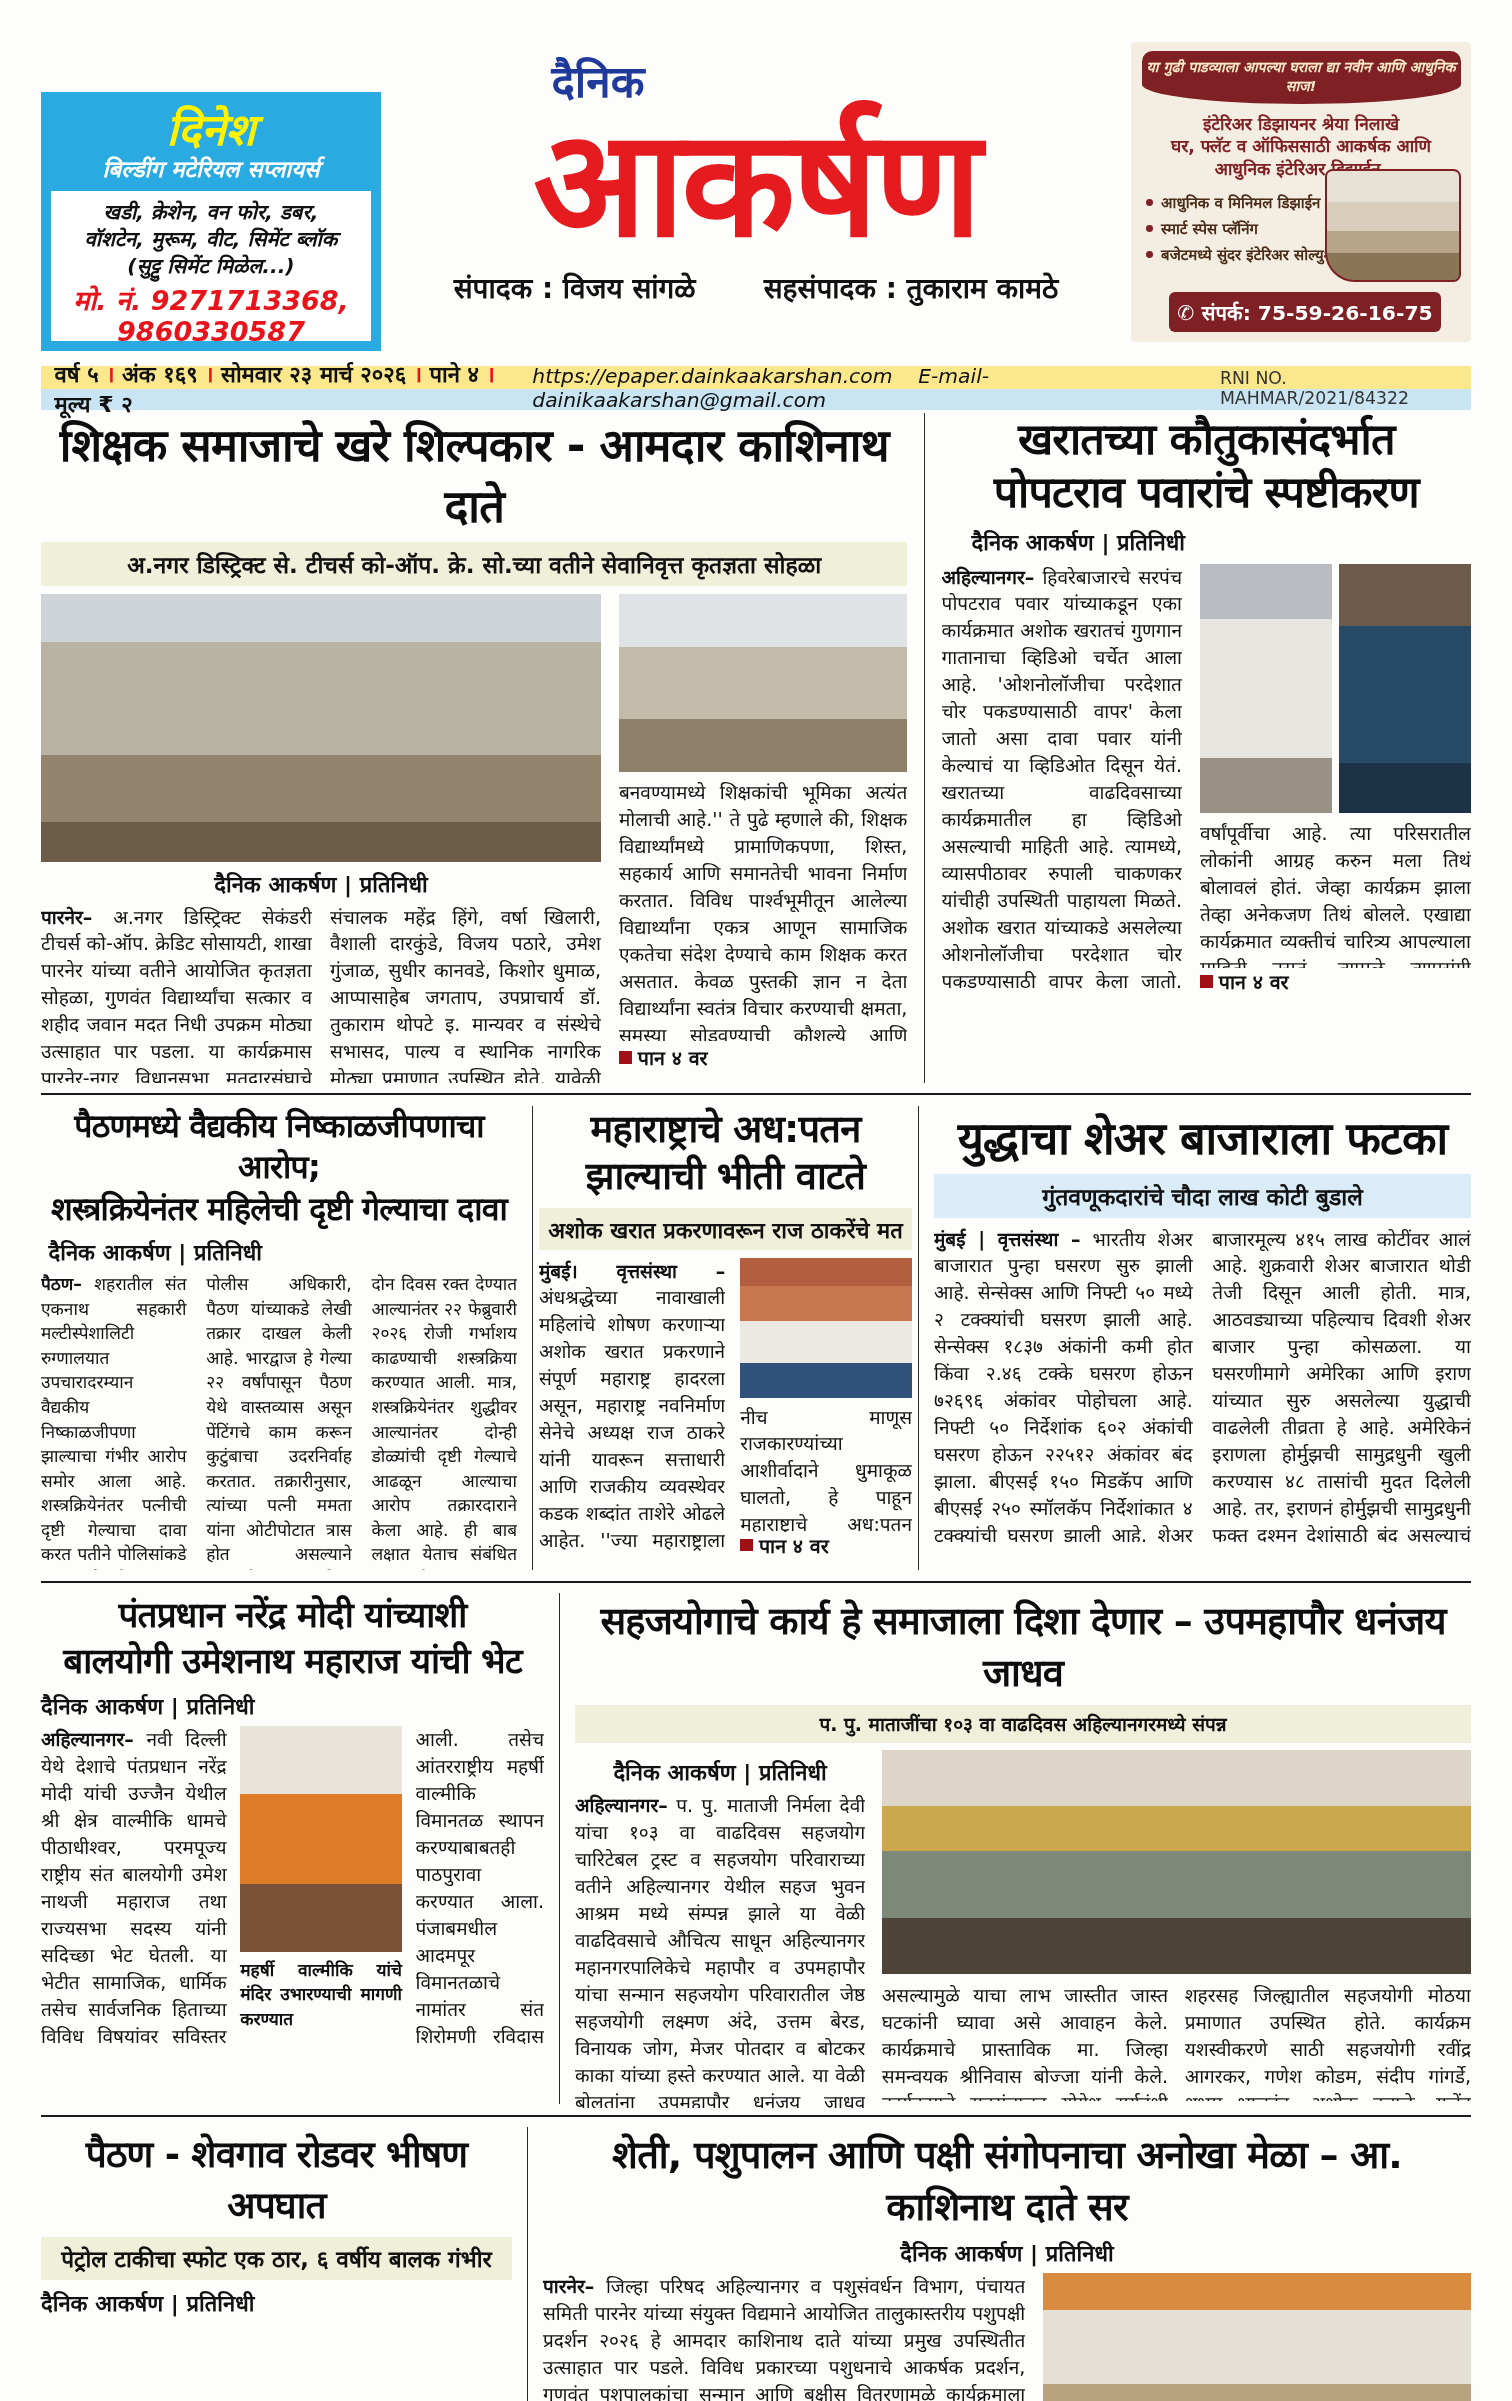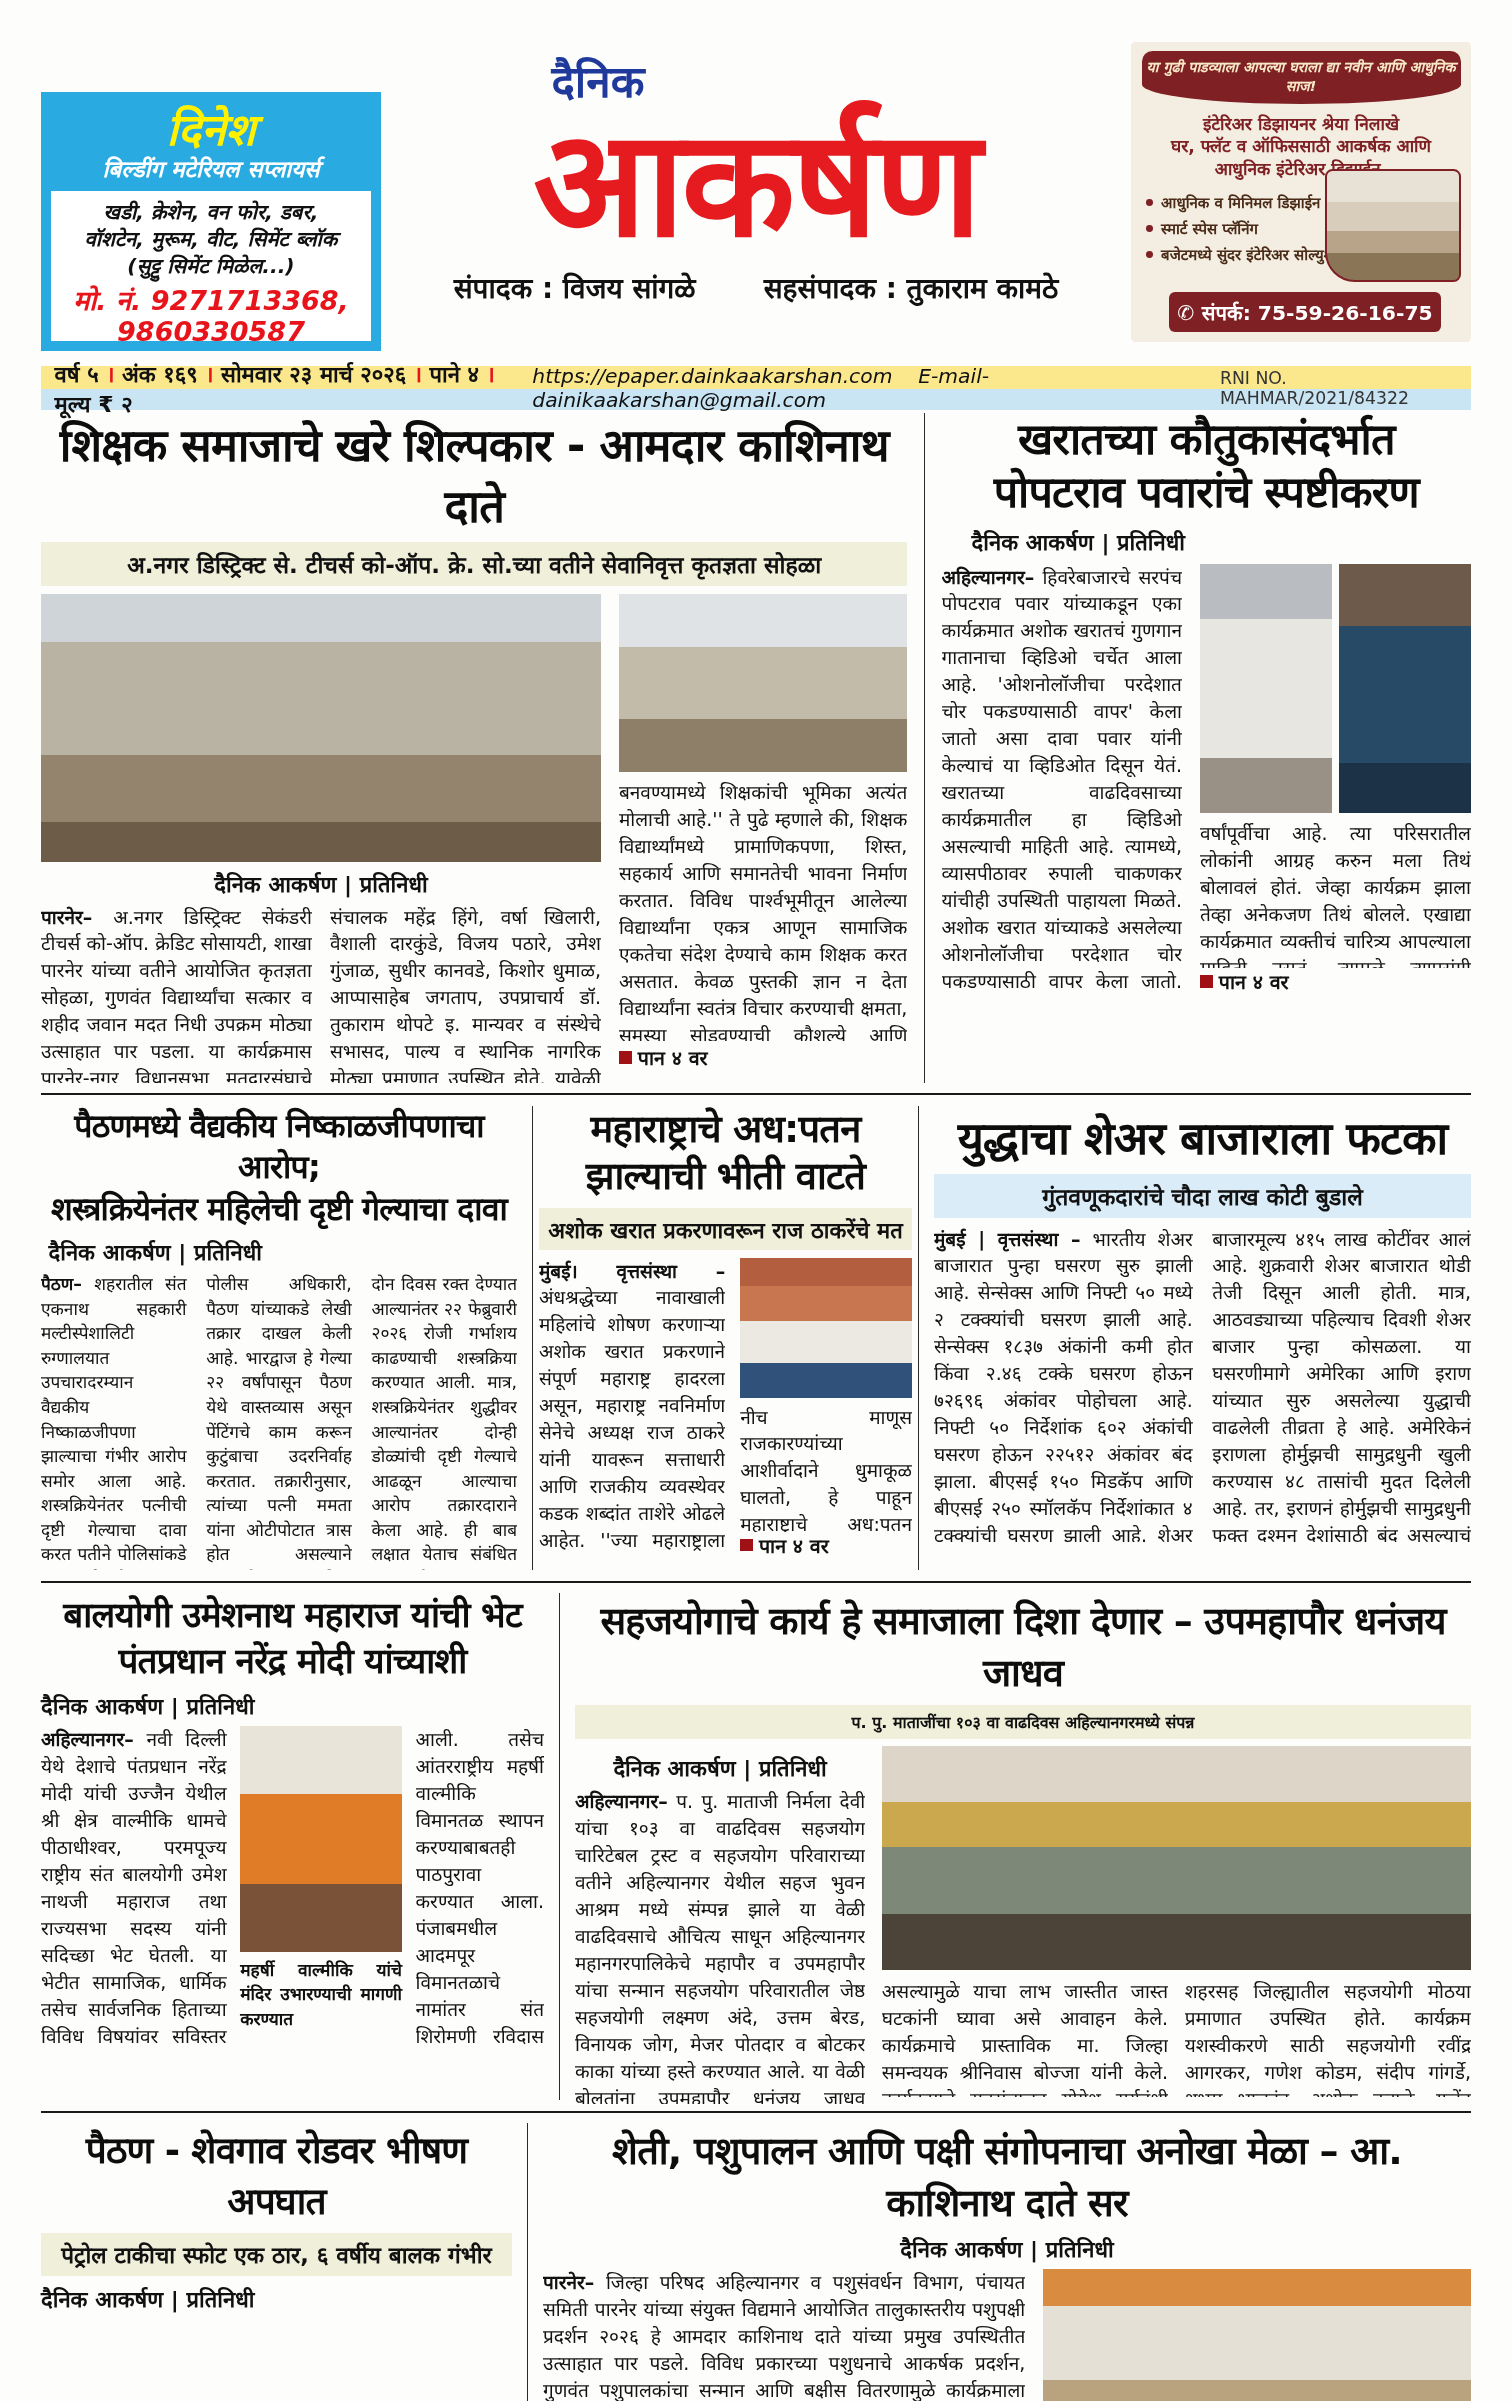--- a/index.html
+++ b/index.html
@@ -102,21 +102,21 @@
   .r3-right { flex:1; padding-left:15px; }
   .r3-left .headline { font-size:35px; line-height:1.3; }
   .r3-sub { background:#d9ecf7; font-weight:bold; font-size:21px; padding:6px 10.5px; margin:7.5px 0; line-height:1.5; }
   .r3l-body { display:flex; gap:13.6px; }
   .r3l-col1 { width:39%; height:319px; }
   .r3l-mid { width:34%; }
   .r3l-photo { height:226px; background:linear-gradient(180deg,#e9e4da 0 30%,#e07b28 30% 70%,#7a5237 70% 100%); }
   .r3l-caption { font-size:17.3px; font-weight:bold; text-align:justify; margin-top:6px; line-height:1.4; }
   .r3l-col3 { width:27%; height:319px; }
   .r3-right .headline { font-size:38px; }
-  .r3-right .subhead { font-size:16px; }
+  .r3-right .subhead { font-size:19px; }
   .r3r-body { display:flex; gap:16.6px; }
   .r3r-col1 { width:33%; height:354px; }
   .r3r-main { width:67%; }
   .r3r-photo { height:224px; background:linear-gradient(180deg,#ddd6c8 0 25%,#cba84e 25% 45%,#7d8878 45% 75%,#4c4438 75% 100%); }
   .r3r-2col { display:flex; gap:16.6px; height:119px; margin-top:7.5px; }
 
   .row4 { display:flex; }
   .r4-left { width:486px; padding-right:15px; }
   .r4-right { flex:1; padding-left:15px; }
   .r4-left .headline { font-size:37px; }
@@ -297,22 +297,22 @@
         </div>
       </div>
     </div>
   </div>
 
   <div class="rule"></div>
 
   <div class="row3">
     <div class="r3-left">
       <div class="headline">
+        <div>पंतप्रधान नरेंद्र मोदी यांच्याशी</div>
         <div>बालयोगी उमेशनाथ महाराज यांची भेट</div>
-        <div>पंतप्रधान नरेंद्र मोदी यांच्याशी</div>
       </div>
       <div class="byline" style="text-align:left;">दैनिक आकर्षण | प्रतिनिधी</div>
       <div class="r3l-body">
         <div class="coltext r3l-col1">
           <span class="lead">अहिल्यानगर–</span>
           <span>नवी दिल्ली येथे देशाचे पंतप्रधान नरेंद्र मोदी यांची उज्जैन येथील श्री क्षेत्र वाल्मीकि धामचे पीठाधीश्वर, परमपूज्य राष्ट्रीय संत बालयोगी उमेश नाथजी महाराज तथा राज्यसभा सदस्य यांनी सदिच्छा भेट घेतली. या भेटीत सामाजिक, धार्मिक तसेच सार्वजनिक हिताच्या विविध विषयांवर सविस्तर चर्चा करण्यात आली. या प्रसंगी अयोध्येतील राम जन्मभूमी मंदिर परिसरात भगवान</span>
         </div>
         <div class="r3l-mid">
           <div class="photo r3l-photo"></div>
           <div class="r3l-caption">महर्षी वाल्मीकि यांचे मंदिर उभारण्याची मागणी करण्यात</div>

